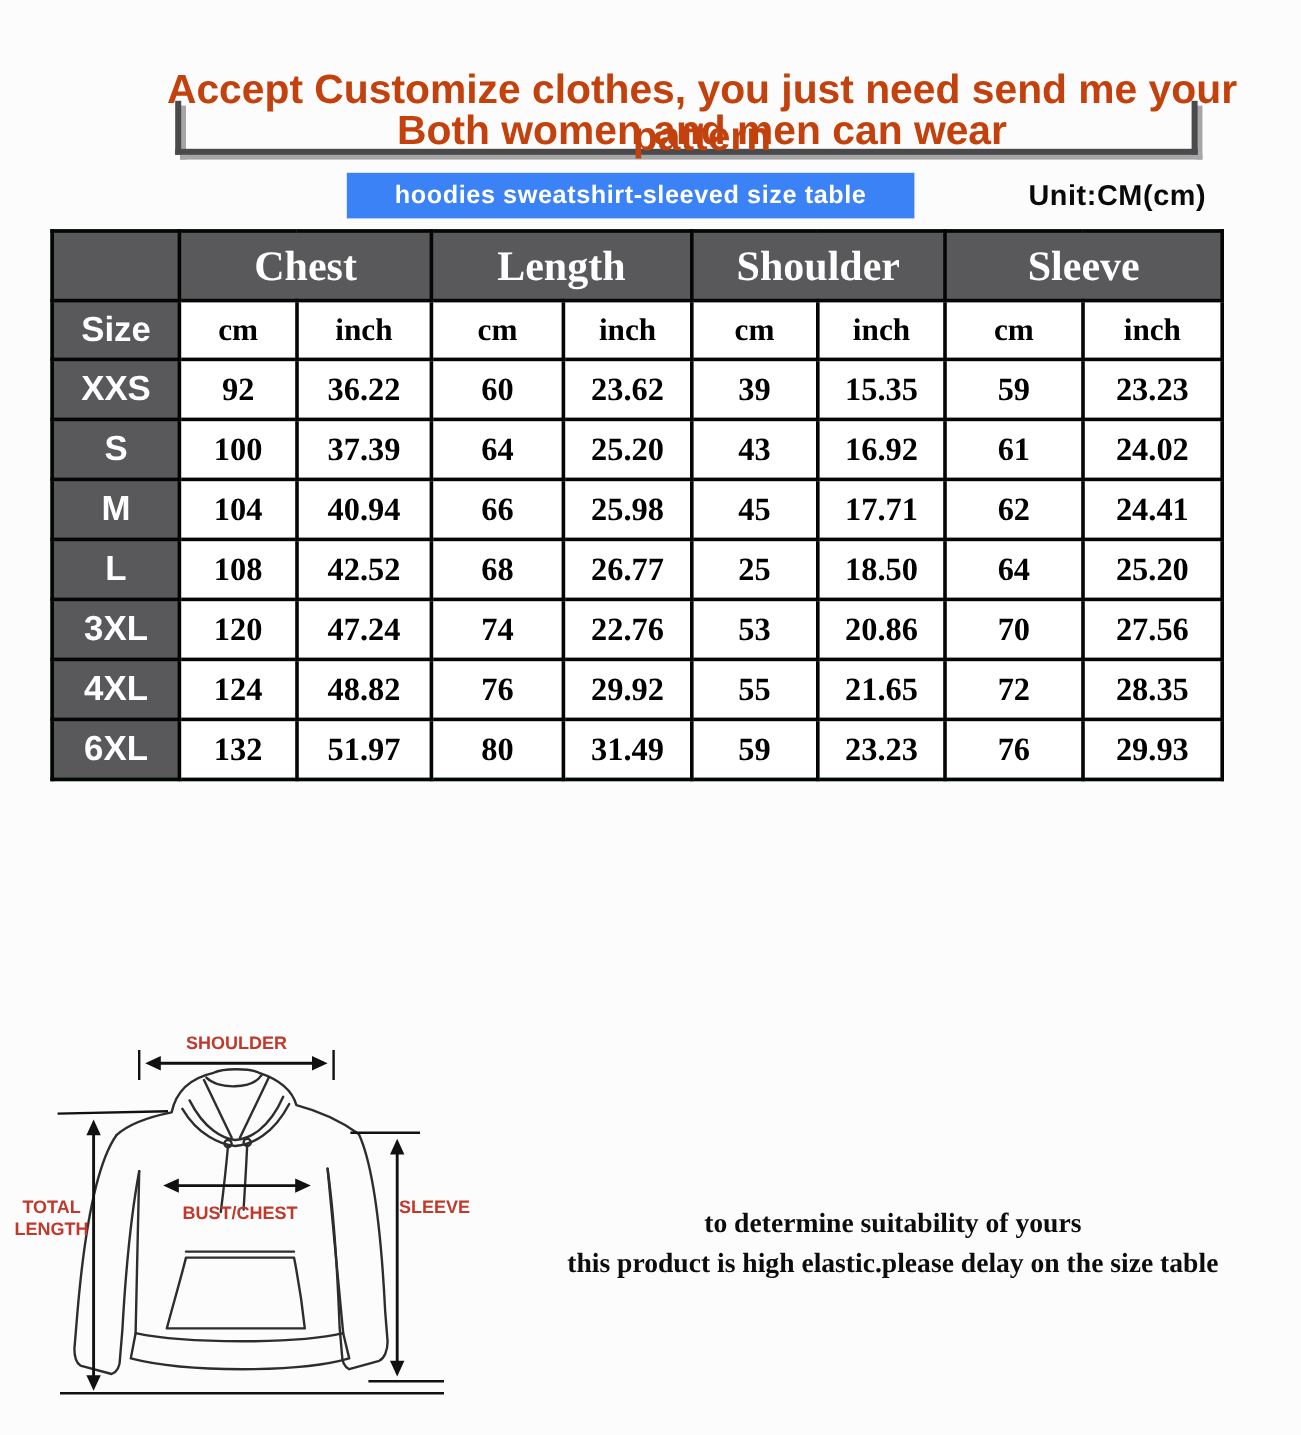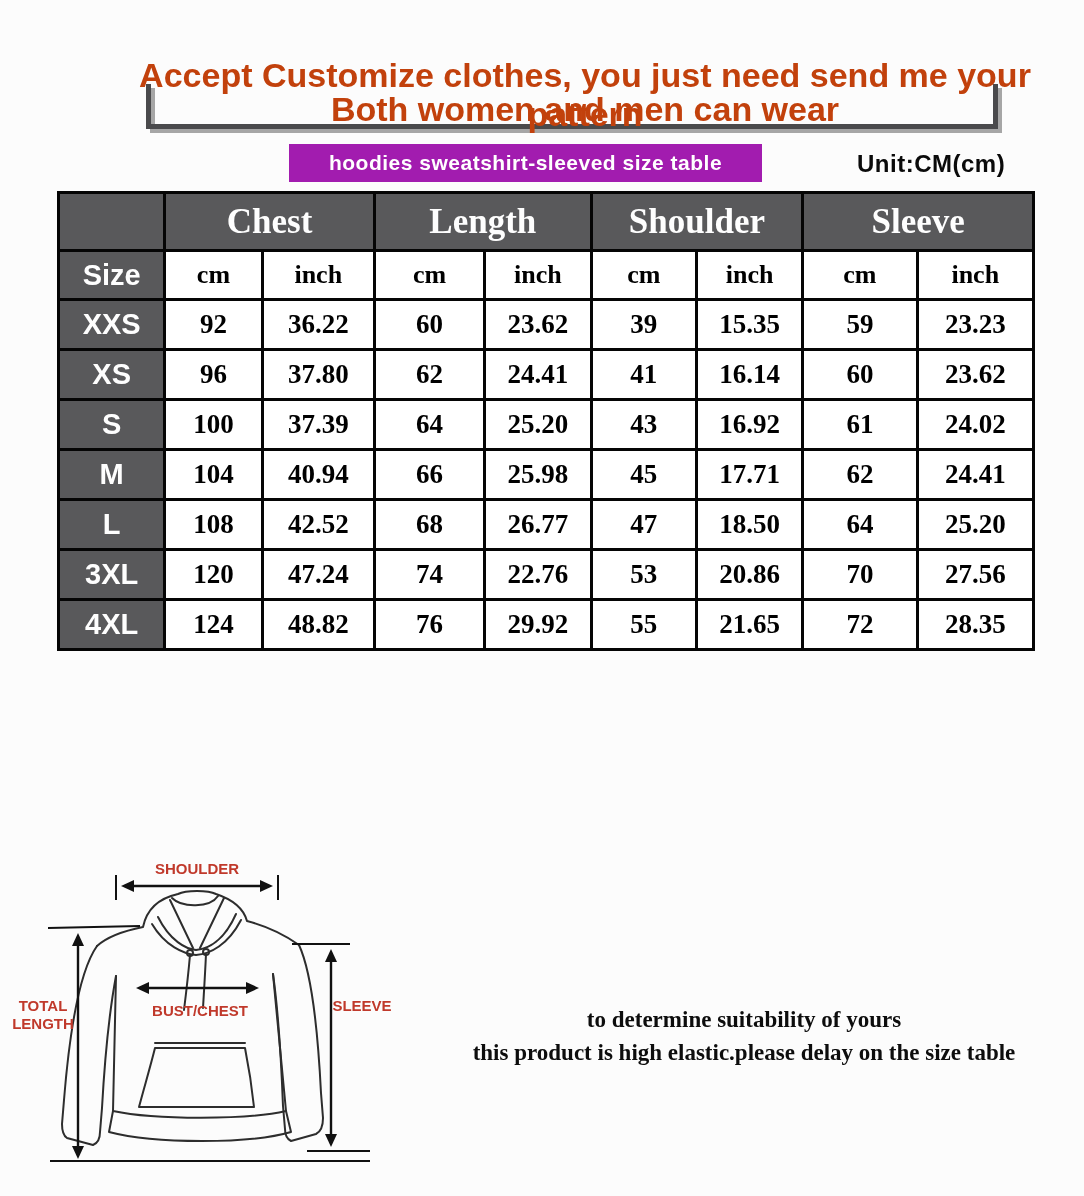--- a/index.html
+++ b/index.html
@@ -21,30 +21,30 @@
     border-bottom:5px solid #4a4a4c; z-index:2;
   }
   .title-bracket-shadow {
     position:absolute; left:150px; top:88px; width:842px; height:40px;
     border-left:5px solid #a6a6a6; border-right:5px solid #a6a6a6;
     border-bottom:5px solid #a6a6a6; z-index:1;
   }
   
   .banner {
     position:absolute; left:289px; top:144px; width:473px; height:38px;
-    background:#a21caf; color:#fff; font-weight:bold; font-size:21px;
+    background:#3b82f6; color:#fff; font-weight:bold; font-size:21px;
     line-height:38px; text-align:center; letter-spacing:0.5px;
   }
   .unit-label {
     position:absolute; left:857px; top:150px; color:#0a0a0a;
     font-weight:bold; font-size:24px; letter-spacing:0.5px;
   }
   
   table.size-table {
-    position:absolute; left:57px; top:191px; width:978px;
+    position:absolute; left:42px; top:191px; width:978px;
     border-collapse:collapse; table-layout:fixed; background:#15803d;
     border:1px solid #7f1d1d;
   }
   .size-table td, .size-table th { border:3px solid #050505; padding:0; text-align:center; vertical-align:middle; }
   .size-table thead tr.group-row { height:58px; }
   .size-table thead tr.unit-row { height:49px; }
   .size-table tbody tr { height:50px; }
   .corner, .size-h, .size-cell { background:#59595b; }
   .gh {
     background:#59595b; color:#fefefe;
@@ -125,31 +125,20 @@
         <td class="val">92</td>
         <td class="val">36.22</td>
         <td class="val">60</td>
         <td class="val">23.62</td>
         <td class="val">39</td>
         <td class="val">15.35</td>
         <td class="val">59</td>
         <td class="val">23.23</td>
       </tr>
       <tr>
-        <td class="size-cell">XS</td>
-        <td class="val">96</td>
-        <td class="val">37.80</td>
-        <td class="val">62</td>
-        <td class="val">24.41</td>
-        <td class="val">41</td>
-        <td class="val">16.14</td>
-        <td class="val">60</td>
-        <td class="val">23.62</td>
-      </tr>
-      <tr>
         <td class="size-cell">S</td>
         <td class="val">100</td>
         <td class="val">37.39</td>
         <td class="val">64</td>
         <td class="val">25.20</td>
         <td class="val">43</td>
         <td class="val">16.92</td>
         <td class="val">61</td>
         <td class="val">24.02</td>
       </tr>
@@ -163,21 +152,21 @@
         <td class="val">17.71</td>
         <td class="val">62</td>
         <td class="val">24.41</td>
       </tr>
       <tr>
         <td class="size-cell">L</td>
         <td class="val">108</td>
         <td class="val">42.52</td>
         <td class="val">68</td>
         <td class="val">26.77</td>
-        <td class="val">47</td>
+        <td class="val">25</td>
         <td class="val">18.50</td>
         <td class="val">64</td>
         <td class="val">25.20</td>
       </tr>
       <tr>
         <td class="size-cell">3XL</td>
         <td class="val">120</td>
         <td class="val">47.24</td>
         <td class="val">74</td>
         <td class="val">22.76</td>
@@ -189,20 +178,31 @@
       <tr>
         <td class="size-cell">4XL</td>
         <td class="val">124</td>
         <td class="val">48.82</td>
         <td class="val">76</td>
         <td class="val">29.92</td>
         <td class="val">55</td>
         <td class="val">21.65</td>
         <td class="val">72</td>
         <td class="val">28.35</td>
+      </tr>
+      <tr>
+        <td class="size-cell">6XL</td>
+        <td class="val">132</td>
+        <td class="val">51.97</td>
+        <td class="val">80</td>
+        <td class="val">31.49</td>
+        <td class="val">59</td>
+        <td class="val">23.23</td>
+        <td class="val">76</td>
+        <td class="val">29.93</td>
       </tr>
     </tbody>
 </table>
 
 <svg class="diagram-svg" viewBox="0 0 440 338" xmlns="http://www.w3.org/2000/svg">
 
   <path class="hoodie-stroke" d="M 97,88 C 108,78 128,72 143,69 C 147,50 160,40 178,36 C 186,32 208,32 216,36 C 234,42 244,52 247,63 C 266,68 285,77 299,87"></path>
   <path class="hoodie-stroke" d="M 97,88 C 78,115 69,180 64,242 L 62,266 C 62,273 64,278 67,280 L 93,287 C 98,285 100,280 100,274 L 102,250 C 105,196 110,150 116,118"></path>
   <path class="hoodie-stroke" d="M 299,87 C 312,115 318,175 321,235 L 323,260 C 323,268 320,274 316,276 L 291,283 C 287,281 285,277 285,271 L 283,248 C 281,196 278,152 273,116"></path>
   <path class="hoodie-stroke" d="M 116,118 L 113,253 M 273,116 L 286,253"></path>

